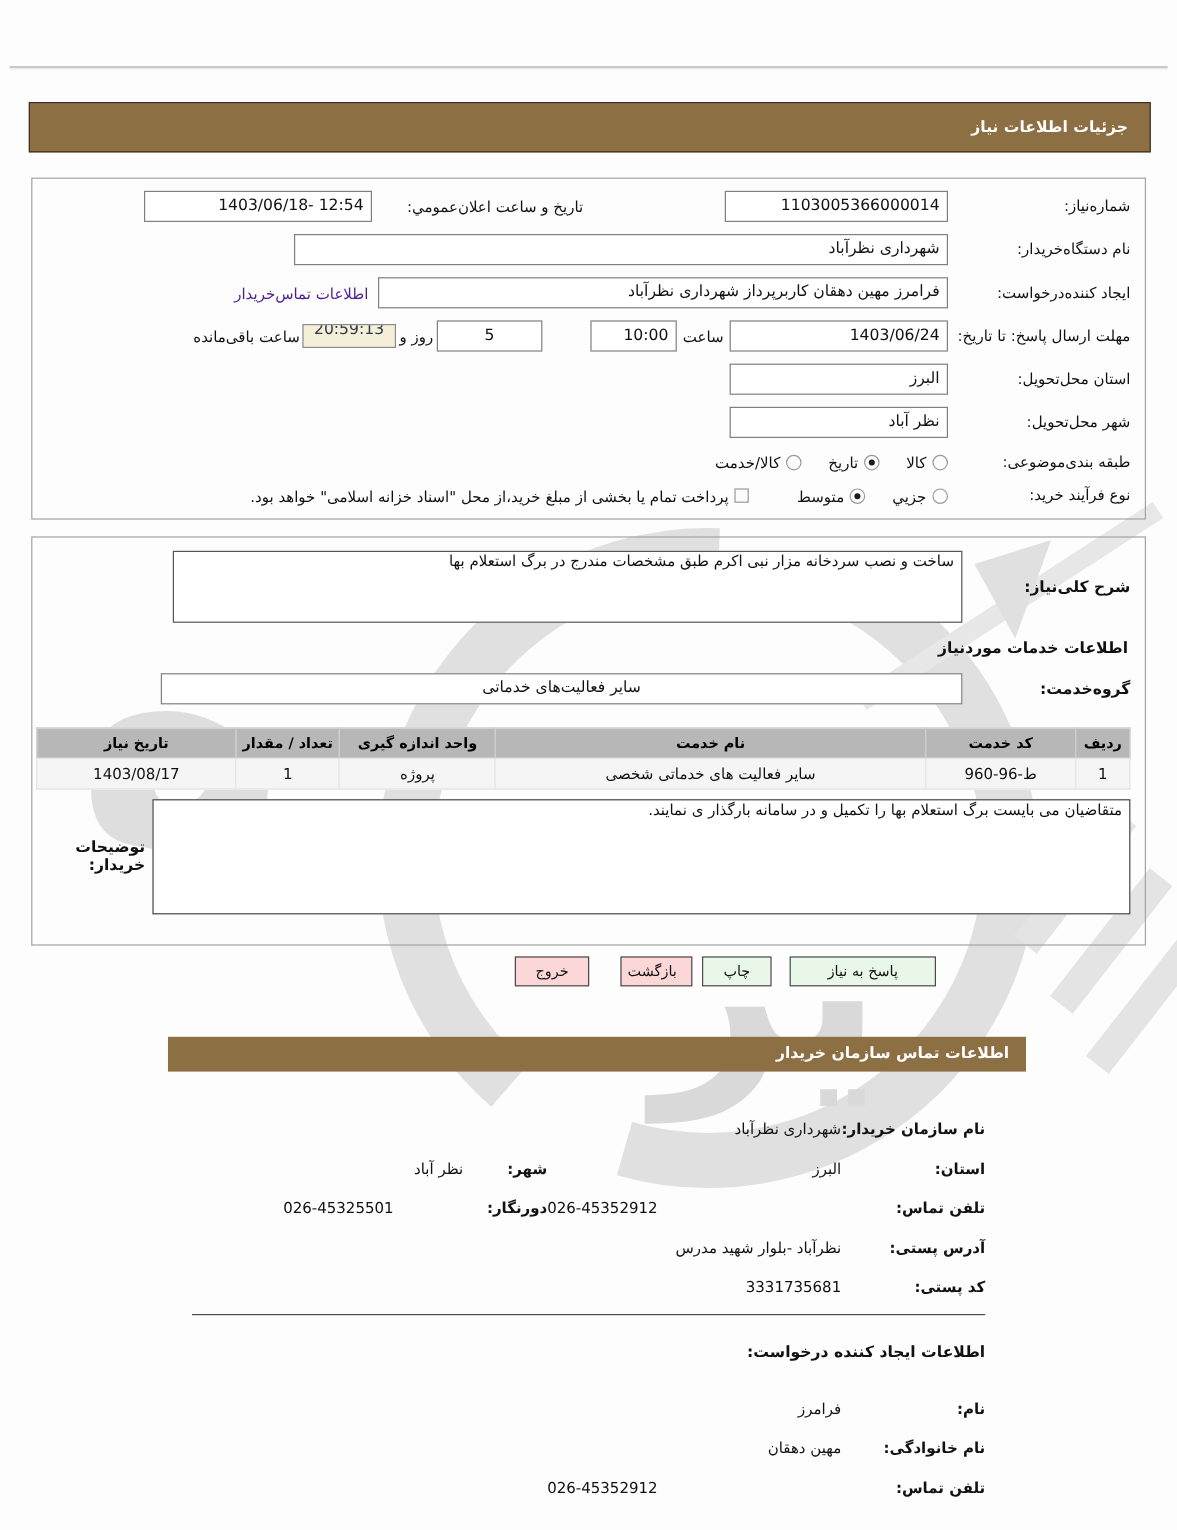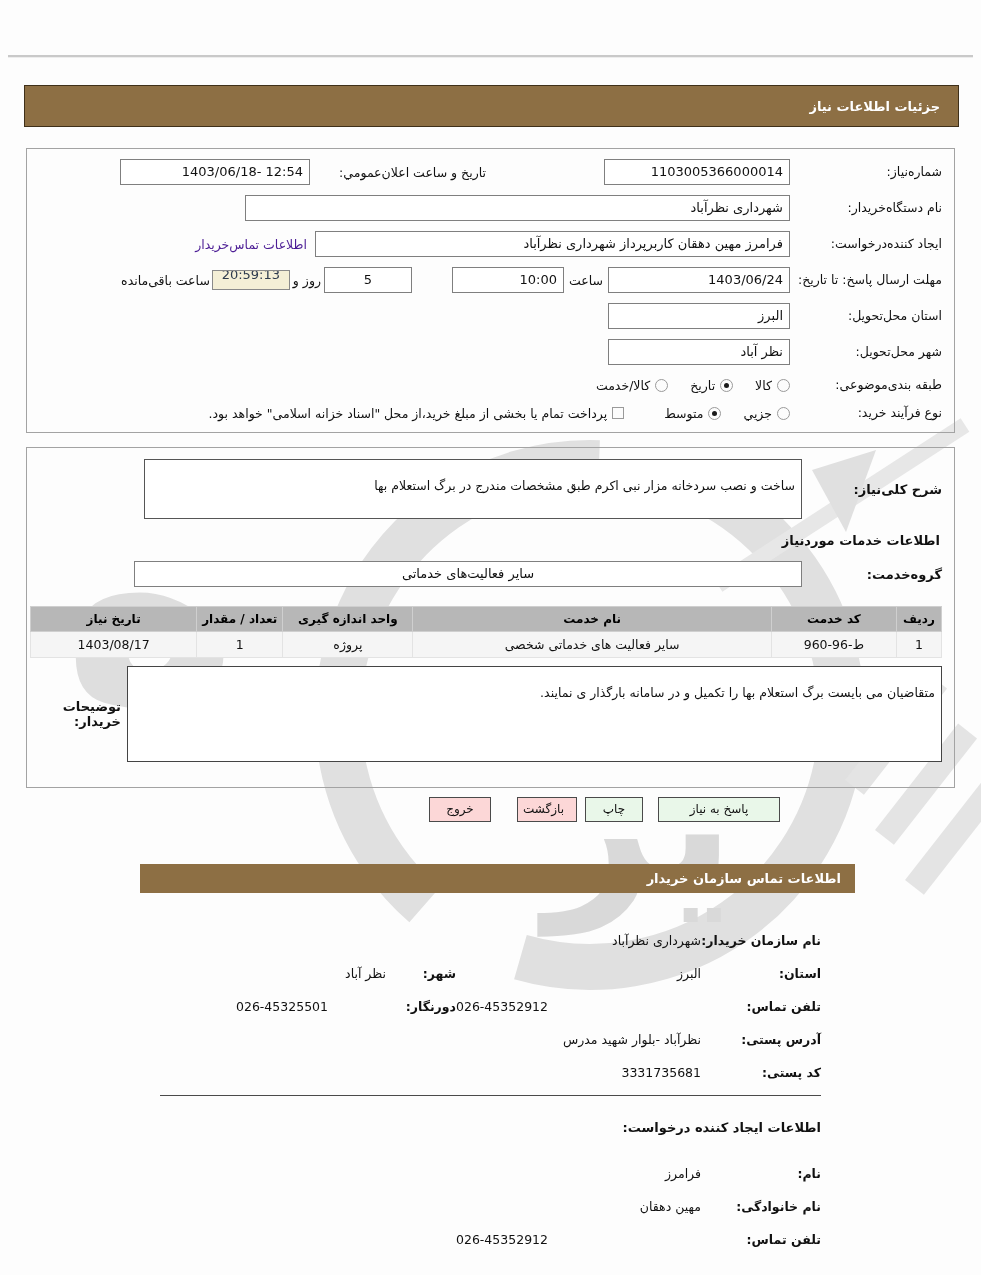--- a/index.html
+++ b/index.html
@@ -34,21 +34,21 @@
   .radio { width:13px; height:13px; border:1px solid #9a9a9a; border-radius:50%;
            background:#fcfcfc; position:relative; flex:0 0 auto; display:inline-block; }
   .radio.checked::after { content:""; position:absolute; inset:3px; border-radius:50%; background:#1a1a1a; }
   .cbox { width:12px; height:12px; border:1px solid #9a9a9a; background:#fcfcfc; flex:0 0 auto; }
   .optlabel { font-size:12.5px; margin:0 5px 0 22px; }
 
   .countdown { background:#f4efd6; border:1px solid #8a8a8a; width:78px; height:20px;
                overflow:hidden; text-align:center; flex:0 0 auto; }
   .countdown span { display:block; font-size:13px; color:#2e3b4e; margin-top:-4px; direction:ltr; }
 
-  .tarea { background:#fff; border:1px solid #555; font-size:12.5px; padding:18px 6px; overflow:hidden; }
+  .tarea { background:#fff; border:1px solid #555; font-size:12.5px; padding:0 6px; overflow:hidden; }
   .bold { font-weight:bold; }
   .p2label { width:140px; font-size:13px; font-weight:bold; flex:0 0 auto; }
 
   table.svc { width:912px; border-collapse:collapse; border:1px solid #aaa; background:#fff; margin-top:18px; }
   table.svc th { background:#b7b7b7; color:#000; font-size:12px; font-weight:bold; padding:5px 4px; border:1px solid #cfcfcf; }
   table.svc td { background:#f5f5f5; font-size:12.5px; text-align:center; padding:5px 4px; border:1px solid #e3e3e3; }
 
   .btnrow { position:absolute; top:797px; right:26px; left:26px; display:flex; align-items:center; z-index:2; }
   .btn { border:1px solid #4a4a4a; height:25px; line-height:22px; font-size:12px;
          padding:0 12px; text-align:center; flex:0 0 auto; cursor:pointer; }
@@ -111,21 +111,21 @@
       <span class="flabel">ایجاد کننده‌درخواست:</span>
       <span class="ibox" style="width:475px;">فرامرز مهین دهقان کاربرپرداز شهرداری نظرآباد</span>
       <span class="sp8"></span>
       <span class="link">اطلاعات تماس‌خریدار</span>
     </div>
 
     <div class="frow">
       <span class="flabel">مهلت ارسال پاسخ: تا تاریخ:</span>
       <span class="ibox" style="width:182px; text-align:right;">1403/06/24</span>
       <span class="sm" style="margin:0 5px;">ساعت</span>
-      <span class="ibox" style="width:112px; ">10:00</span>
+      <span class="ibox" style="width:72px; ">10:00</span>
       <span class="sp40"></span>
       <span class="ibox" style="width:88px; text-align:center;">5</span>
       <span class="sm" style="margin:0 3px;">روز و</span>
       <span class="countdown">
           <span>20:59:13</span>
         </span>
       <span class="sm" style="margin-right:2px;">ساعت باقی‌مانده</span>
     </div>
 
     <div class="frow">

